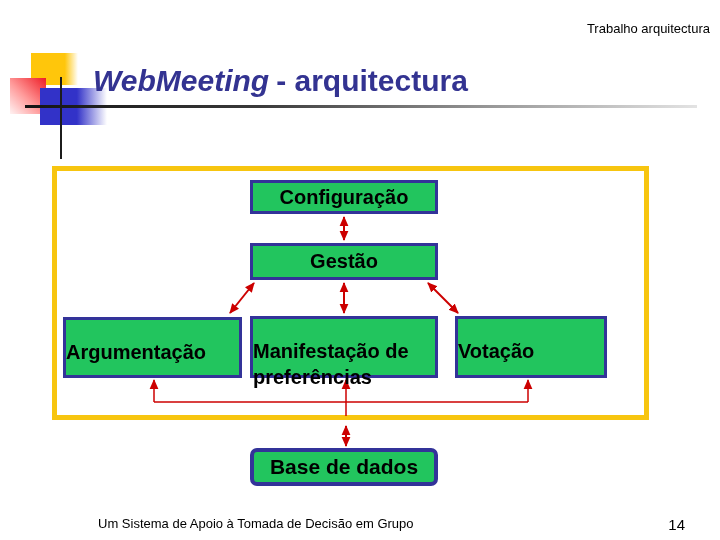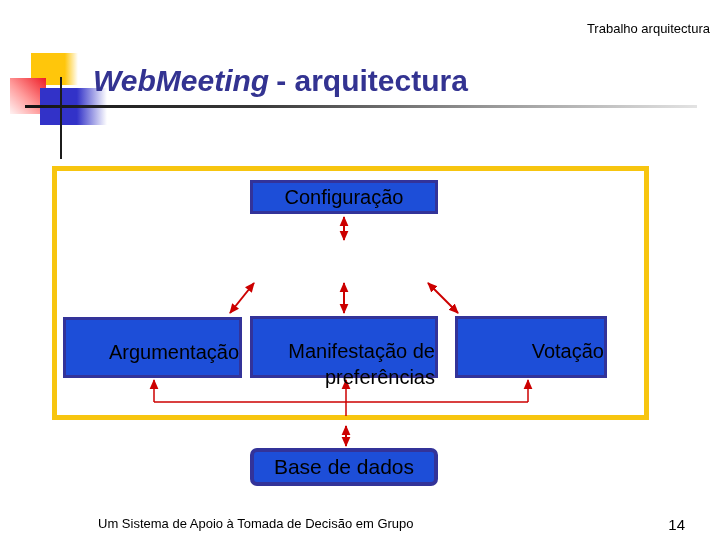--- a/index.html
+++ b/index.html
@@ -68,23 +68,23 @@
     border:5px solid var(--frame_yellow);
     background:transparent;
   }
 
   
   .arrows{position:absolute;left:0;top:0;width:720px;height:540px;z-index:6;}
 
   
   .node{
     position:absolute;z-index:7;
-    background:#1d4ed8;
+    background:#22c55e;
     border:3px solid var(--box_navy);
-    color:#000;font-size:20px;text-align:right;
+    color:#000;font-size:20px;text-align:left;font-weight:bold;
   }
   .v-center{display:flex;align-items:center;justify-content:center;}
   .v-top{padding-top:19px;line-height:26px;}
   .n-configuracao{left:250px;top:180px;width:188px;height:34px;}
   .n-gestao{left:250px;top:243px;width:188px;height:37px;}
   .n-argumentacao{left:63px;top:317px;width:179px;height:61px;}
   .n-manifestacao{left:250px;top:316px;width:188px;height:62px;}
   .n-votacao{left:455px;top:316px;width:152px;height:62px;}
   .n-base{left:250px;top:448px;width:188px;height:38px;border-width:4px;font-size:21px;border-radius:7px;}
 
@@ -138,20 +138,23 @@
 
     <line x1="346" y1="402" x2="346" y2="416" stroke="#CC0000" stroke-width="1.5"></line>
 
     <line x1="346" y1="426" x2="346" y2="446" stroke="#CC0000" stroke-width="2" marker-start="url(#ah)" marker-end="url(#ah)"></line>
   </svg>
 
   <div class="node v-center n-configuracao">
     <span>Configuração</span>
   </div>
 
+  <div class="node v-center n-gestao">
+    <span>Gestão</span>
+  </div>
 
   <div class="node v-top n-argumentacao">
     <span>Argumentação</span>
   </div>
 
   <div class="node v-top n-manifestacao">
     <span>Manifestação de preferências</span>
   </div>
 
   <div class="node v-top n-votacao">

